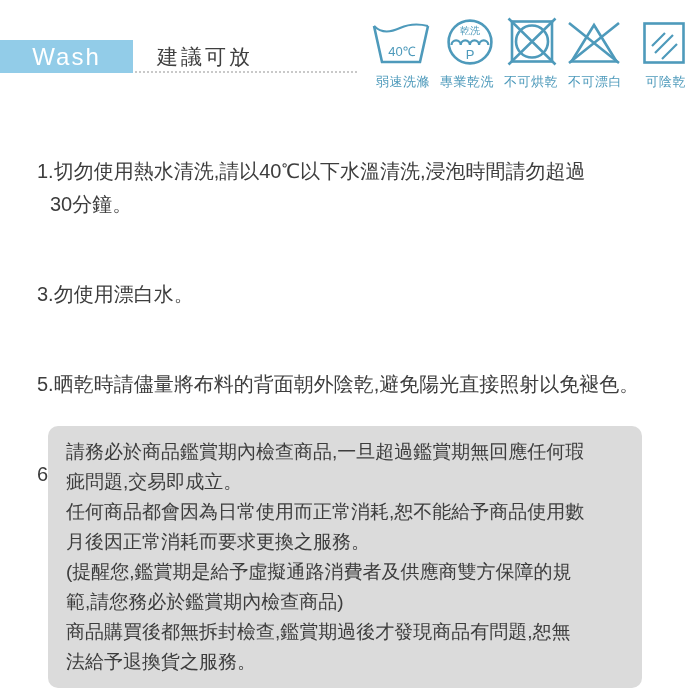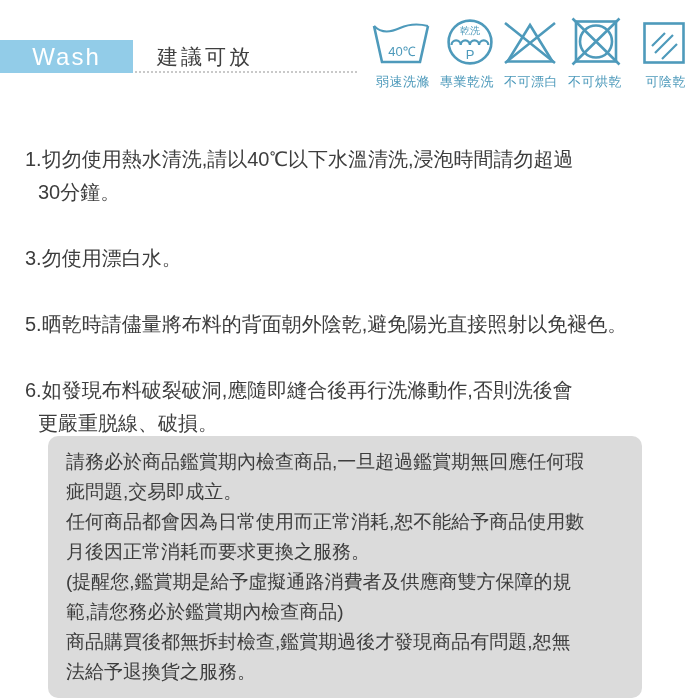--- a/index.html
+++ b/index.html
@@ -35,25 +35,25 @@
   .care-svg .stroke{fill:none;stroke:#4e9abb;stroke-width:2.6;}
   .care-svg .thin{fill:none;stroke:#4e9abb;stroke-width:2.2;}
   .care-svg text{fill:#4e9abb;text-anchor:middle;font-family:"Liberation Sans",sans-serif;}
 
   
   .instructions{
     position:absolute;left:25px;top:110px;width:632px;
     font-size:20px;line-height:33px;color:#3d3d3d;
     white-space:pre-line;
   }
-  .inst-item{padding-left:13px;text-indent:-13px;margin:0;}
+  .inst-item{padding-left:13px;text-indent:-13px;margin:12px;}
 
   
   .notice-box{
-    position:absolute;left:48px;top:436px;width:594px;box-sizing:border-box;
+    position:absolute;left:48px;top:426px;width:594px;box-sizing:border-box;
     background:#dbdbdb;border-radius:10px;
     padding:11px 12px 11px 18px;
     font-size:19px;line-height:30px;color:#3d3d3d;
   }
   .notice-box p{margin:0;white-space:pre-line;}
 </style>
 </head>
 <body>
 
 <div class="page">
@@ -85,37 +85,37 @@
             <path class="thin" d="M5.5 27 A4.6 4.6 0 0 1 14.7 27 A4.6 4.6 0 0 1 23.9 27 A4.6 4.6 0 0 1 33.1 27 A4.6 4.6 0 0 1 42.3 27"></path>
             <text x="24" y="16" font-size="10">乾洗</text>
             <text x="24" y="41" font-size="13">P</text>
           </svg>
         </div>
         <div class="icon-label">專業乾洗</div>
       </div>
 
       <div class="icon-cell">
         <div class="icon-box">
-          <svg class="care-svg" width="56" height="48" viewBox="0 0 56 48">
-            <path class="stroke" d="M28 7 L50.5 43.5 L5.5 43.5 Z"></path>
-            <path class="stroke" d="M3 5 L53 45 M53 5 L3 45"></path>
-          </svg>
-        </div>
-        <div class="icon-label">不可漂白</div>
-      </div>
-
-      <div class="icon-cell">
-        <div class="icon-box">
           <svg class="care-svg" width="52" height="49" viewBox="0 0 52 49">
             <rect class="stroke" x="6" y="4.5" width="40" height="40"></rect>
             <circle class="stroke" cx="26" cy="24.5" r="16"></circle>
             <path class="stroke" d="M2.5 1.5 L49.5 47.5 M49.5 1.5 L2.5 47.5"></path>
           </svg>
         </div>
         <div class="icon-label">不可烘乾</div>
+      </div>
+
+      <div class="icon-cell">
+        <div class="icon-box">
+          <svg class="care-svg" width="56" height="48" viewBox="0 0 56 48">
+            <path class="stroke" d="M28 7 L50.5 43.5 L5.5 43.5 Z"></path>
+            <path class="stroke" d="M3 5 L53 45 M53 5 L3 45"></path>
+          </svg>
+        </div>
+        <div class="icon-label">不可漂白</div>
       </div>
 
       <div class="icon-cell">
         <div class="icon-box">
           <svg class="care-svg" width="44" height="46" viewBox="0 0 44 46">
             <rect class="stroke" x="2.5" y="3.5" width="39" height="39"></rect>
             <path class="thin" d="M10 26 L23 13 M13 33 L31 15 M20 39 L35 24"></path>
           </svg>
         </div>
         <div class="icon-label">可陰乾</div>

